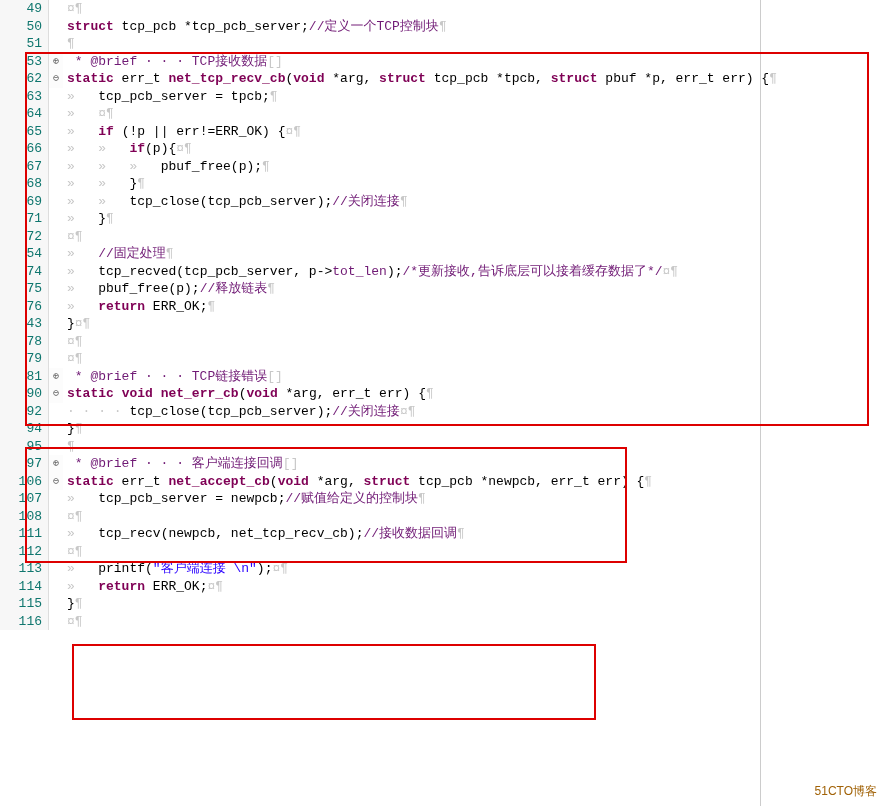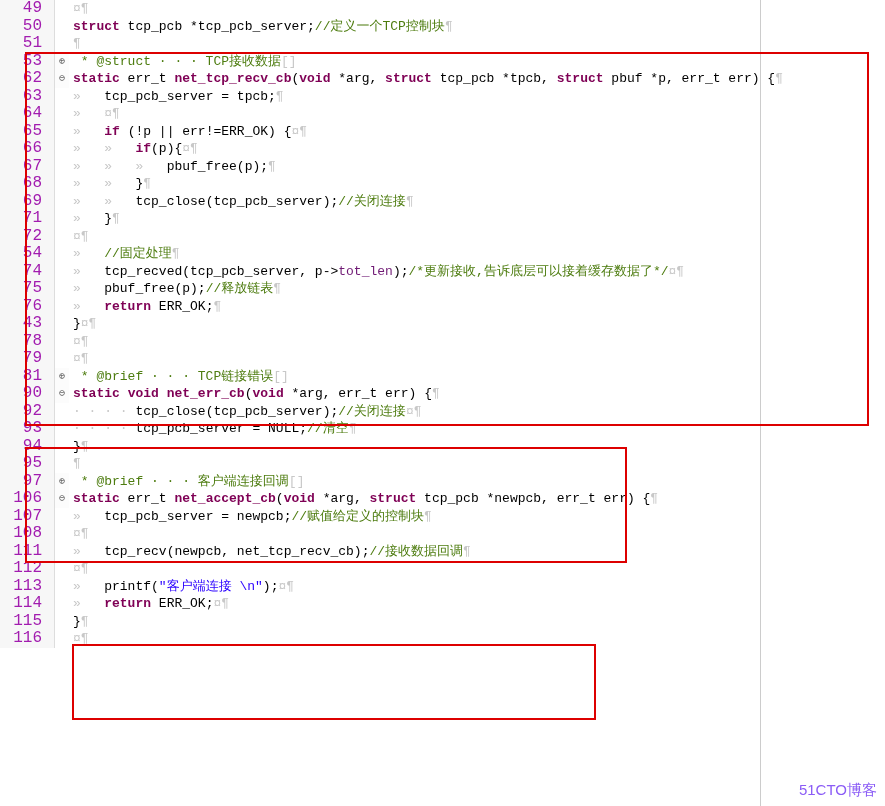--- a/index.html
+++ b/index.html
@@ -3,75 +3,74 @@
 <meta charset="utf-8">
 <style>
   body {
     margin:0; padding:0; font-family: "Consolas", "Courier New", monospace;
     font-size:13px; background:#fff; color:#000;
     width:885px; height:806px; overflow:hidden; position:relative;
   }
   .editor { position:relative; width:100%; }
   .line { display:flex; align-items:flex-start; height:17.5px; white-space:pre; }
   .gutter {
-    width:42px; text-align:right; padding-right:12px; color:#a21caf;
+    width:42px; text-align:right; padding-right:6px; color:#0f766e;
     background:#f7f7f7; border-right:1px solid #ddd; flex-shrink:0;
-    font-size:16px; line-height:17.5px;
+    font-size:13px; line-height:17.5px;
   }
   .fold {
     width:14px; text-align:center; color:#666; flex-shrink:0;
     font-size:10px; line-height:17.5px; background:#fcfcfc;
   }
   .code { padding-left:4px; line-height:17.5px; flex:1; overflow:hidden; }
   .kw { color:#7f0055; font-weight:bold;text-align:center; }
   .str { color:#2a00ff; }
-  .cmt { color:#4d7c0f; }
+  .cmt { color:#701a75; }
   .ws { color:#c8c8c8; }
   .member { color:#701a75; }
   .redbox {
     position:absolute; border:2px solid #d00; pointer-events:none;
   }
   .vline {
     position:absolute; left:760px; top:0; bottom:0;
     border-left:1px solid #ccc;
   }
   .watermark {
     position:absolute; right:8px; bottom:6px;
-    color:#8b5cf6; font-size:15px; font-family:Arial, sans-serif;
+    color:#a16207; font-size:12px; font-family:Arial, sans-serif;
   }
 </style>
 </head>
 <body>
 
 <div class="editor" id="ed">
     <div class="line"><div class="gutter">49</div><div class="fold"></div><div class="code"><span class="ws">¤¶</span></div></div>
     <div class="line"><div class="gutter">50</div><div class="fold"></div><div class="code"><span class="kw">struct</span><span> tcp_pcb *tcp_pcb_server;</span><span class="cmt">//定义一个TCP控制块</span><span class="ws">¶</span></div></div>
     <div class="line"><div class="gutter">51</div><div class="fold"></div><div class="code"><span class="ws">¶</span></div></div>
-    <div class="line"><div class="gutter">53</div><div class="fold">⊕</div><div class="code"><span class="cmt"> * @struct · · · TCP接收数据</span><span class="ws">[]</span></div></div>
+    <div class="line"><div class="gutter">53</div><div class="fold">⊕</div><div class="code"><span class="cmt"> * @brief · · · TCP接收数据</span><span class="ws">[]</span></div></div>
     <div class="line"><div class="gutter">62</div><div class="fold">⊖</div><div class="code"><span class="kw">static</span><span> err_t </span><span class="kw">net_tcp_recv_cb</span><span>(</span><span class="kw">void</span><span> *arg, </span><span class="kw">struct</span><span> tcp_pcb *tpcb, </span><span class="kw">struct</span><span> pbuf *p, err_t err) {</span><span class="ws">¶</span></div></div>
     <div class="line"><div class="gutter">63</div><div class="fold"></div><div class="code"><span class="ws">»   </span><span>tcp_pcb_server = tpcb;</span><span class="ws">¶</span></div></div>
     <div class="line"><div class="gutter">64</div><div class="fold"></div><div class="code"><span class="ws">»   ¤¶</span></div></div>
     <div class="line"><div class="gutter">65</div><div class="fold"></div><div class="code"><span class="ws">»   </span><span class="kw">if</span><span> (!p || err!=ERR_OK) {</span><span class="ws">¤¶</span></div></div>
     <div class="line"><div class="gutter">66</div><div class="fold"></div><div class="code"><span class="ws">»   »   </span><span class="kw">if</span><span>(p){</span><span class="ws">¤¶</span></div></div>
     <div class="line"><div class="gutter">67</div><div class="fold"></div><div class="code"><span class="ws">»   »   »   </span><span>pbuf_free(p);</span><span class="ws">¶</span></div></div>
     <div class="line"><div class="gutter">68</div><div class="fold"></div><div class="code"><span class="ws">»   »   </span><span>}</span><span class="ws">¶</span></div></div>
     <div class="line"><div class="gutter">69</div><div class="fold"></div><div class="code"><span class="ws">»   »   </span><span>tcp_close(tcp_pcb_server);</span><span class="cmt">//关闭连接</span><span class="ws">¶</span></div></div>
     <div class="line"><div class="gutter">71</div><div class="fold"></div><div class="code"><span class="ws">»   </span><span>}</span><span class="ws">¶</span></div></div>
     <div class="line"><div class="gutter">72</div><div class="fold"></div><div class="code"><span class="ws">¤¶</span></div></div>
     <div class="line"><div class="gutter">54</div><div class="fold"></div><div class="code"><span class="ws">»   </span><span class="cmt">//固定处理</span><span class="ws">¶</span></div></div>
     <div class="line"><div class="gutter">74</div><div class="fold"></div><div class="code"><span class="ws">»   </span><span>tcp_recved(tcp_pcb_server, p-&gt;</span><span class="member">tot_len</span><span>);</span><span class="cmt">/*更新接收,告诉底层可以接着缓存数据了*/</span><span class="ws">¤¶</span></div></div>
     <div class="line"><div class="gutter">75</div><div class="fold"></div><div class="code"><span class="ws">»   </span><span>pbuf_free(p);</span><span class="cmt">//释放链表</span><span class="ws">¶</span></div></div>
     <div class="line"><div class="gutter">76</div><div class="fold"></div><div class="code"><span class="ws">»   </span><span class="kw">return</span><span> ERR_OK;</span><span class="ws">¶</span></div></div>
     <div class="line"><div class="gutter">43</div><div class="fold"></div><div class="code"><span>}</span><span class="ws">¤¶</span></div></div>
     <div class="line"><div class="gutter">78</div><div class="fold"></div><div class="code"><span class="ws">¤¶</span></div></div>
     <div class="line"><div class="gutter">79</div><div class="fold"></div><div class="code"><span class="ws">¤¶</span></div></div>
     <div class="line"><div class="gutter">81</div><div class="fold">⊕</div><div class="code"><span class="cmt"> * @brief · · · TCP链接错误</span><span class="ws">[]</span></div></div>
     <div class="line"><div class="gutter">90</div><div class="fold">⊖</div><div class="code"><span class="kw">static</span><span> </span><span class="kw">void</span><span> </span><span class="kw">net_err_cb</span><span>(</span><span class="kw">void</span><span> *arg, err_t err) {</span><span class="ws">¶</span></div></div>
     <div class="line"><div class="gutter">92</div><div class="fold"></div><div class="code"><span class="ws">· · · · </span><span>tcp_close(tcp_pcb_server);</span><span class="cmt">//关闭连接</span><span class="ws">¤¶</span></div></div>
-    <div class="line"><div class="gutter">93</div><div class="fold"></div><div class="code"><span class="ws">· · · · </span><span>tcp_pcb_server = NULL;</span><span class="cmt">//清空</span><span class="ws">¶</span></div></div>
     <div class="line"><div class="gutter">94</div><div class="fold"></div><div class="code"><span>}</span><span class="ws">¶</span></div></div>
     <div class="line"><div class="gutter">95</div><div class="fold"></div><div class="code"><span class="ws">¶</span></div></div>
     <div class="line"><div class="gutter">97</div><div class="fold">⊕</div><div class="code"><span class="cmt"> * @brief · · · 客户端连接回调</span><span class="ws">[]</span></div></div>
     <div class="line"><div class="gutter">106</div><div class="fold">⊖</div><div class="code"><span class="kw">static</span><span> err_t </span><span class="kw">net_accept_cb</span><span>(</span><span class="kw">void</span><span> *arg, </span><span class="kw">struct</span><span> tcp_pcb *newpcb, err_t err) {</span><span class="ws">¶</span></div></div>
     <div class="line"><div class="gutter">107</div><div class="fold"></div><div class="code"><span class="ws">»   </span><span>tcp_pcb_server = newpcb;</span><span class="cmt">//赋值给定义的控制块</span><span class="ws">¶</span></div></div>
     <div class="line"><div class="gutter">108</div><div class="fold"></div><div class="code"><span class="ws">¤¶</span></div></div>
     <div class="line"><div class="gutter">111</div><div class="fold"></div><div class="code"><span class="ws">»   </span><span>tcp_recv(newpcb, net_tcp_recv_cb);</span><span class="cmt">//接收数据回调</span><span class="ws">¶</span></div></div>
     <div class="line"><div class="gutter">112</div><div class="fold"></div><div class="code"><span class="ws">¤¶</span></div></div>
     <div class="line"><div class="gutter">113</div><div class="fold"></div><div class="code"><span class="ws">»   </span><span>printf(</span><span class="str">"客户端连接 \n"</span><span>);</span><span class="ws">¤¶</span></div></div>
     <div class="line"><div class="gutter">114</div><div class="fold"></div><div class="code"><span class="ws">»   </span><span class="kw">return</span><span> ERR_OK;</span><span class="ws">¤¶</span></div></div>

